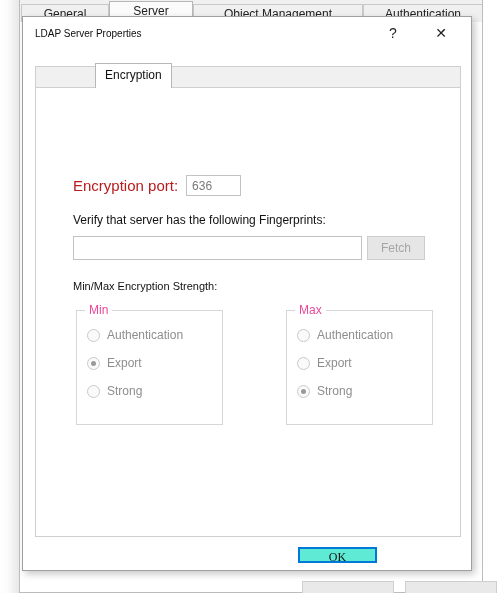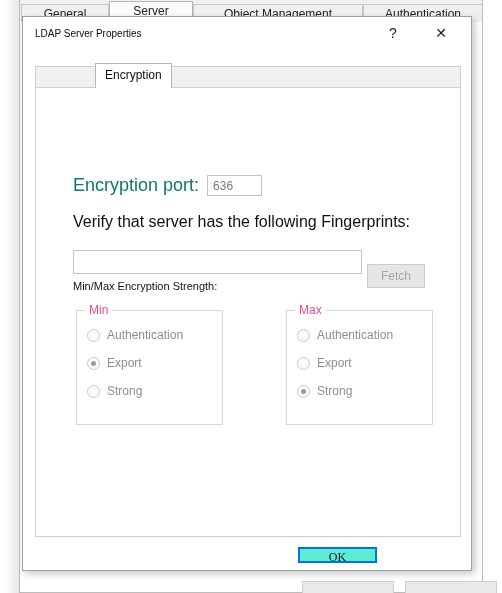--- a/index.html
+++ b/index.html
@@ -214,39 +214,39 @@
   .ck-label { font-size: 12px; color: #111; }
 
   .port-row {
     position: absolute;
     left: 37px;
     top: 87px;
     display: flex;
     align-items: center;
     gap: 8px;
   }
-  .field-label { font-size: 18px; color: #0f766e; }
+  .field-label { font-size: 15px; color: #b91c1c; }
   .port-input {
     width: 55px;
     height: 21px;
     box-sizing: border-box;
     background: #ffffff;
     border: 1px solid #c3c3c3;
     font-family: "Liberation Sans", sans-serif;
     font-size: 12px;
     color: #7a7a7a;
     padding: 0 5px;
     outline: none;
   }
 
   .fp-label {
     position: absolute;
     left: 37px;
     top: 125px;
-    font-size: 16px;
+    font-size: 12px;
     color: #111;
   }
   .fp-row {
     position: absolute;
     left: 37px;
     top: 148px;
     display: flex;
     align-items: center;
     gap: 5px;
   }
@@ -268,21 +268,20 @@
     border: 1px solid #adadad;
     font-family: "Liberation Sans", sans-serif;
     font-size: 12px;
     color: #111;
     padding: 0;
   }
   .btn.disabled {
     background: #e6e6e6;
     border-color: #cdcdcd;
     color: #a6a6a6;
-    margin-top: 28px;
   }
   .fetch-btn { width: 58px; height: 24px; }
 
   .strength-label {
     position: absolute;
     left: 37px;
     top: 192px;
     font-size: 11px;
     color: #111;
   }

